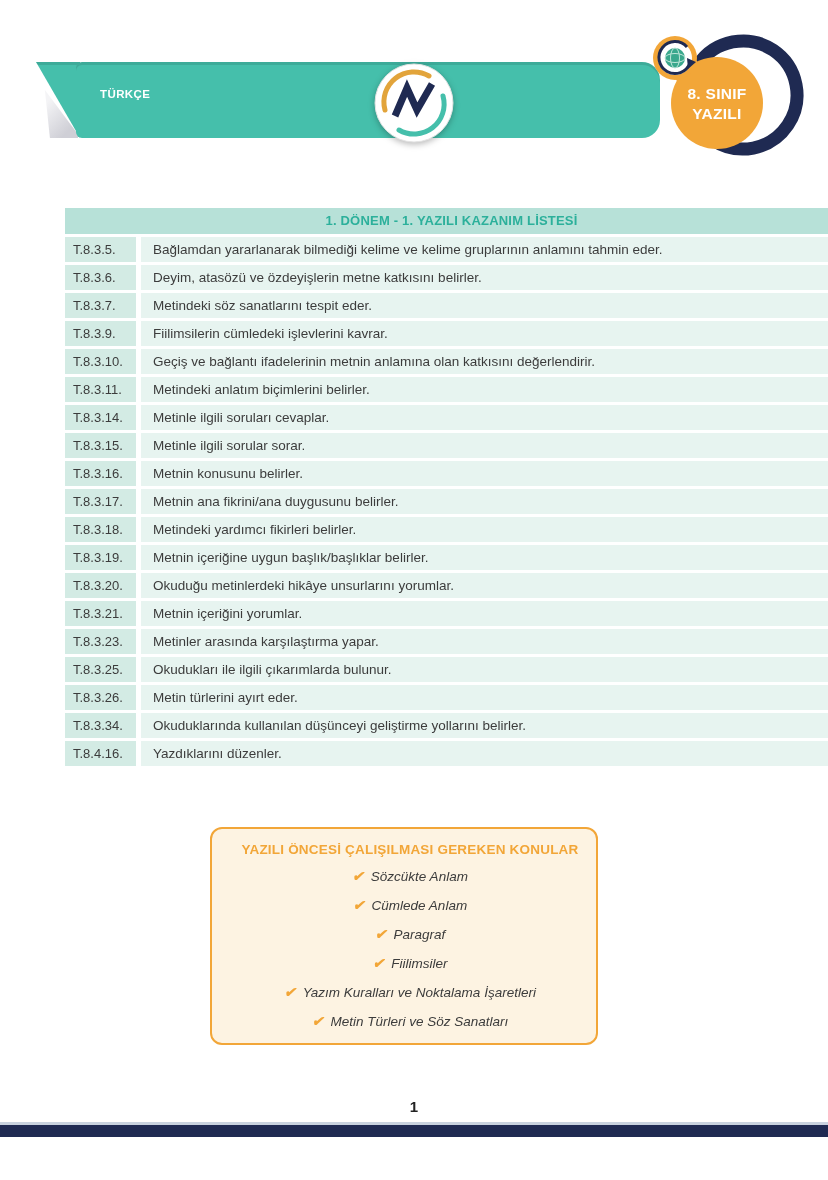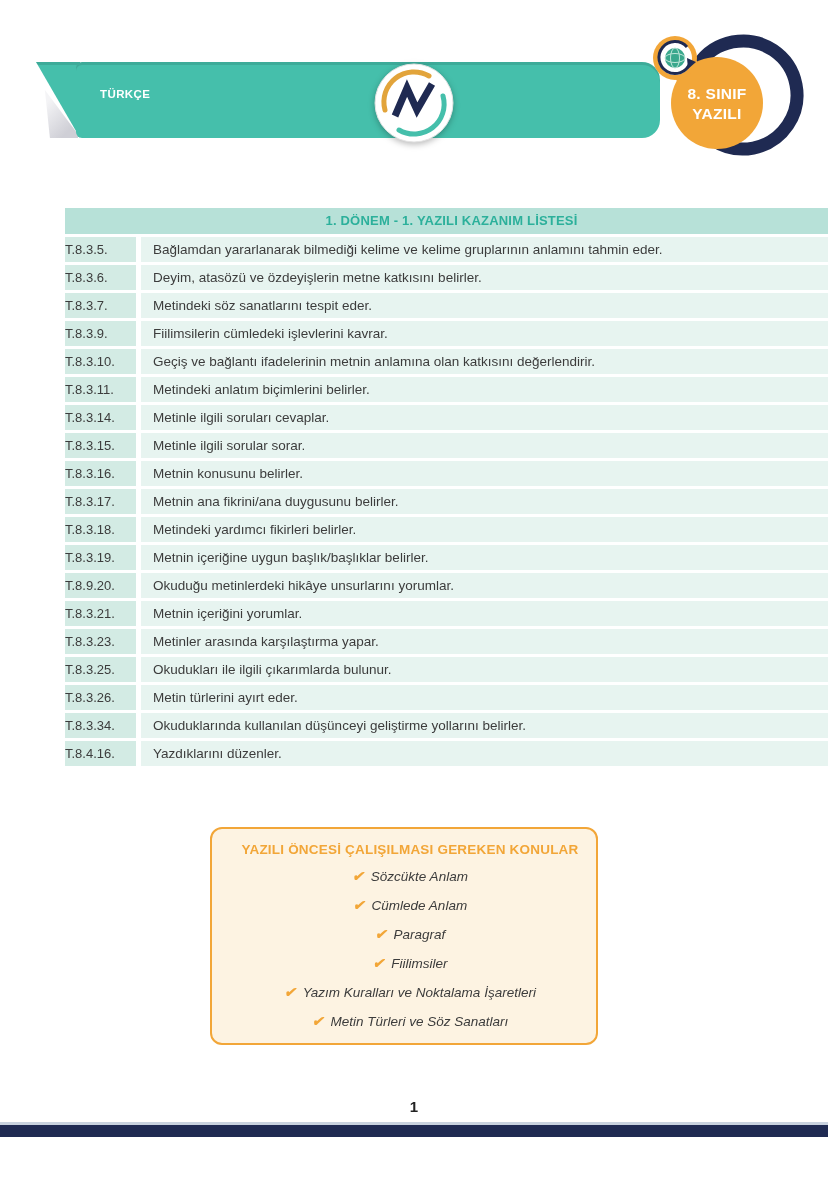--- a/index.html
+++ b/index.html
@@ -31,21 +31,21 @@
   .badge{position:absolute;left:644px;top:28px;width:168px;height:138px;}
   .badge text{font-family:"Liberation Sans",sans-serif;font-weight:bold;fill:#fff;}
 
   
   .table{position:absolute;left:65px;top:208px;width:773px;}
   .t-header{height:26px;line-height:26px;background:var(--mint_header);
     color:var(--header_text);font-weight:bold;font-size:13px;text-align:center;
     letter-spacing:.2px;}
   .t-row{display:flex;margin-top:3px;height:25px;}
   .t-code{width:71px;background:var(--mint_code);color:var(--text_dark);
-    font-size:13px;line-height:25px;box-sizing:border-box;flex:0 0 71px;}
+    font-size:13px;line-height:25px;padding-left:8px;box-sizing:border-box;flex:0 0 71px;}
   .t-row .gap{width:5px;background:#fff;flex:0 0 5px;}
   .t-text{flex:1;background:var(--mint_row);color:var(--text_dark);
     font-size:13.5px;line-height:25px;padding-left:12px;white-space:nowrap;overflow:hidden;}
 
   
   .topics{position:absolute;left:210px;top:827px;width:388px;height:218px;
     box-sizing:border-box;background:var(--cream);border:2px solid var(--orange);
     border-radius:12px;padding-left:12px;}
   .topics-title{padding-top:13px;text-align:center;color:var(--orange);
     font-weight:bold;font-size:13.5px;letter-spacing:.2px;}
@@ -165,21 +165,21 @@
     <div class="t-text">Metindeki yardımcı fikirleri belirler.</div>
   </div>
 
   <div class="t-row">
     <div class="t-code">T.8.3.19.</div>
     <div class="gap"></div>
     <div class="t-text">Metnin içeriğine uygun başlık/başlıklar belirler.</div>
   </div>
 
   <div class="t-row">
-    <div class="t-code">T.8.9.20.</div>
+    <div class="t-code">T.8.3.20.</div>
     <div class="gap"></div>
     <div class="t-text">Okuduğu metinlerdeki hikâye unsurlarını yorumlar.</div>
   </div>
 
   <div class="t-row">
     <div class="t-code">T.8.3.21.</div>
     <div class="gap"></div>
     <div class="t-text">Metnin içeriğini yorumlar.</div>
   </div>
 

